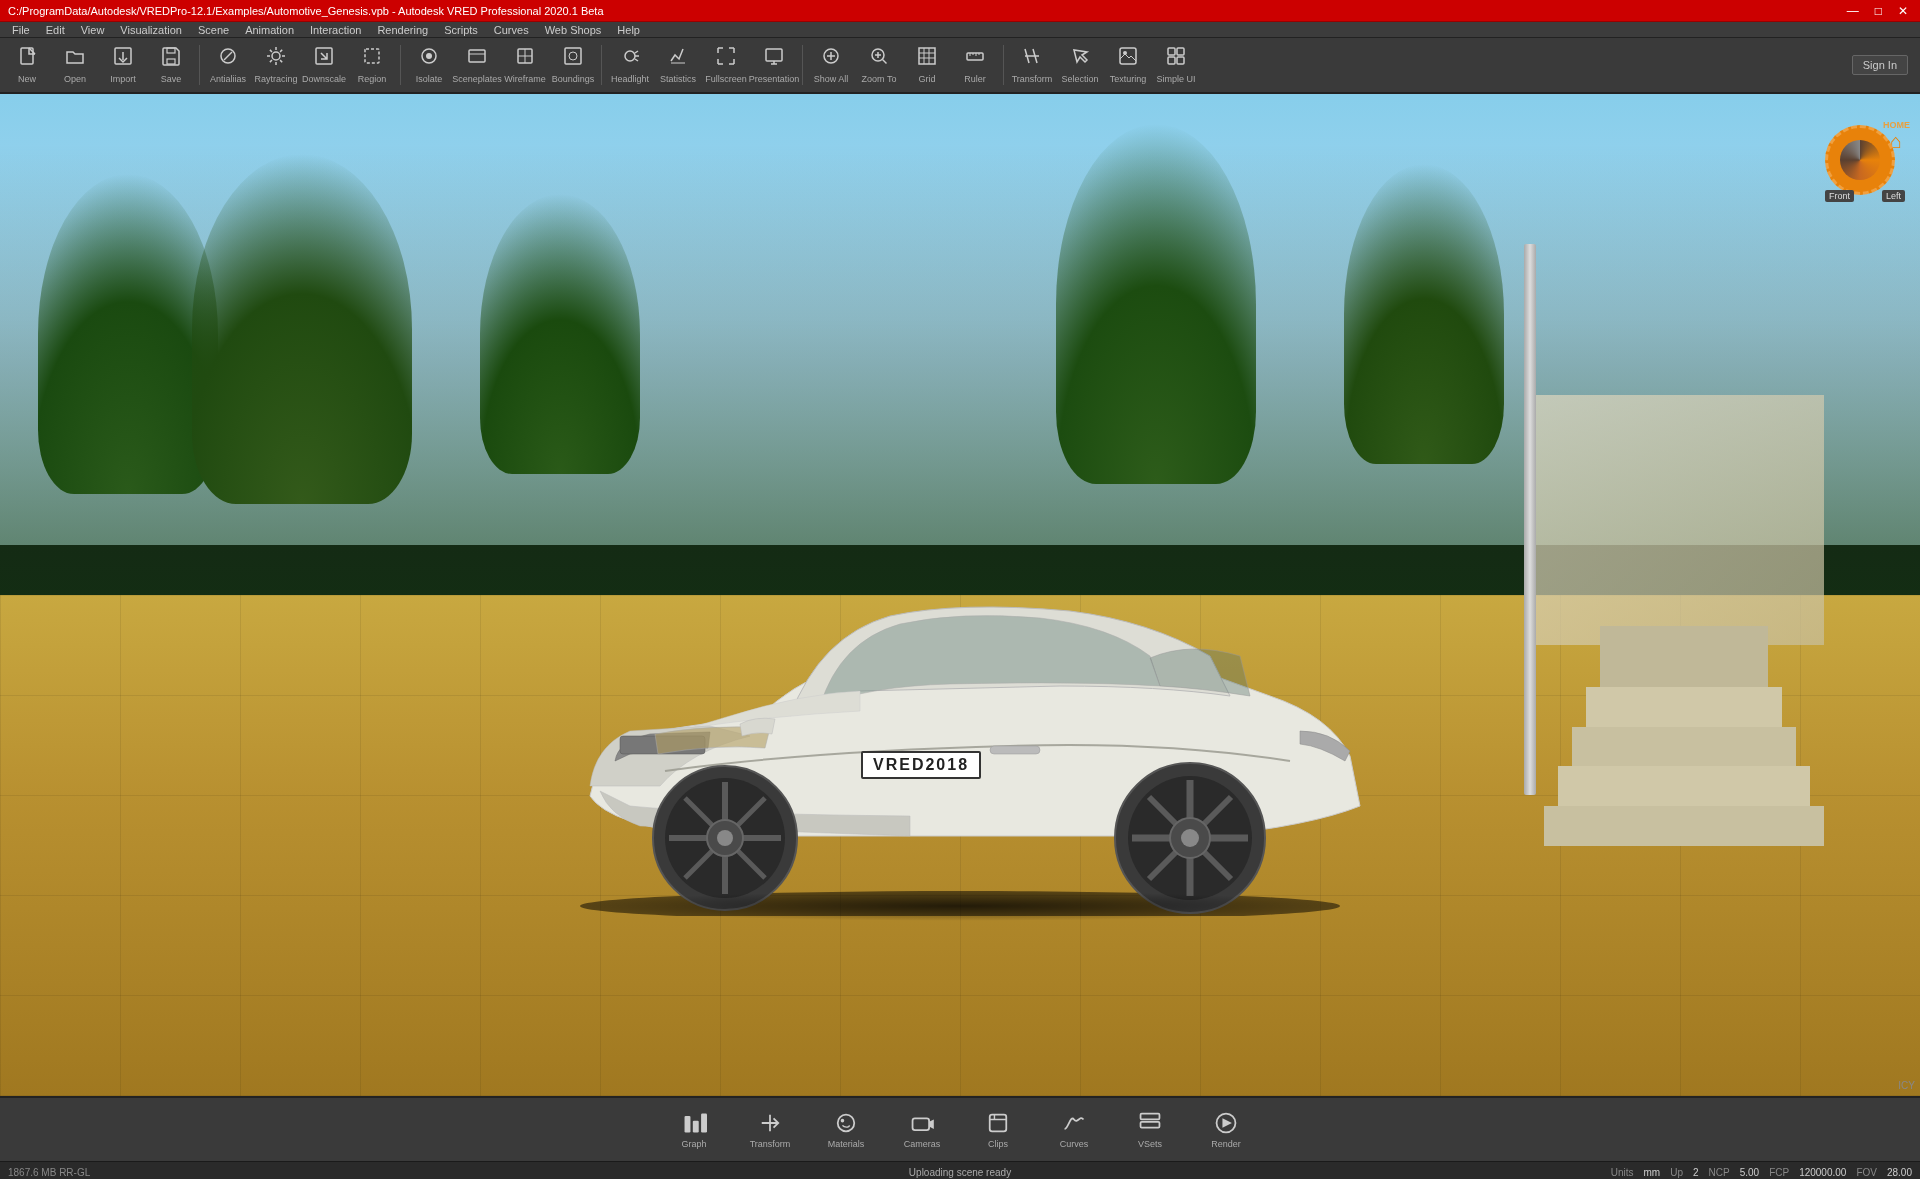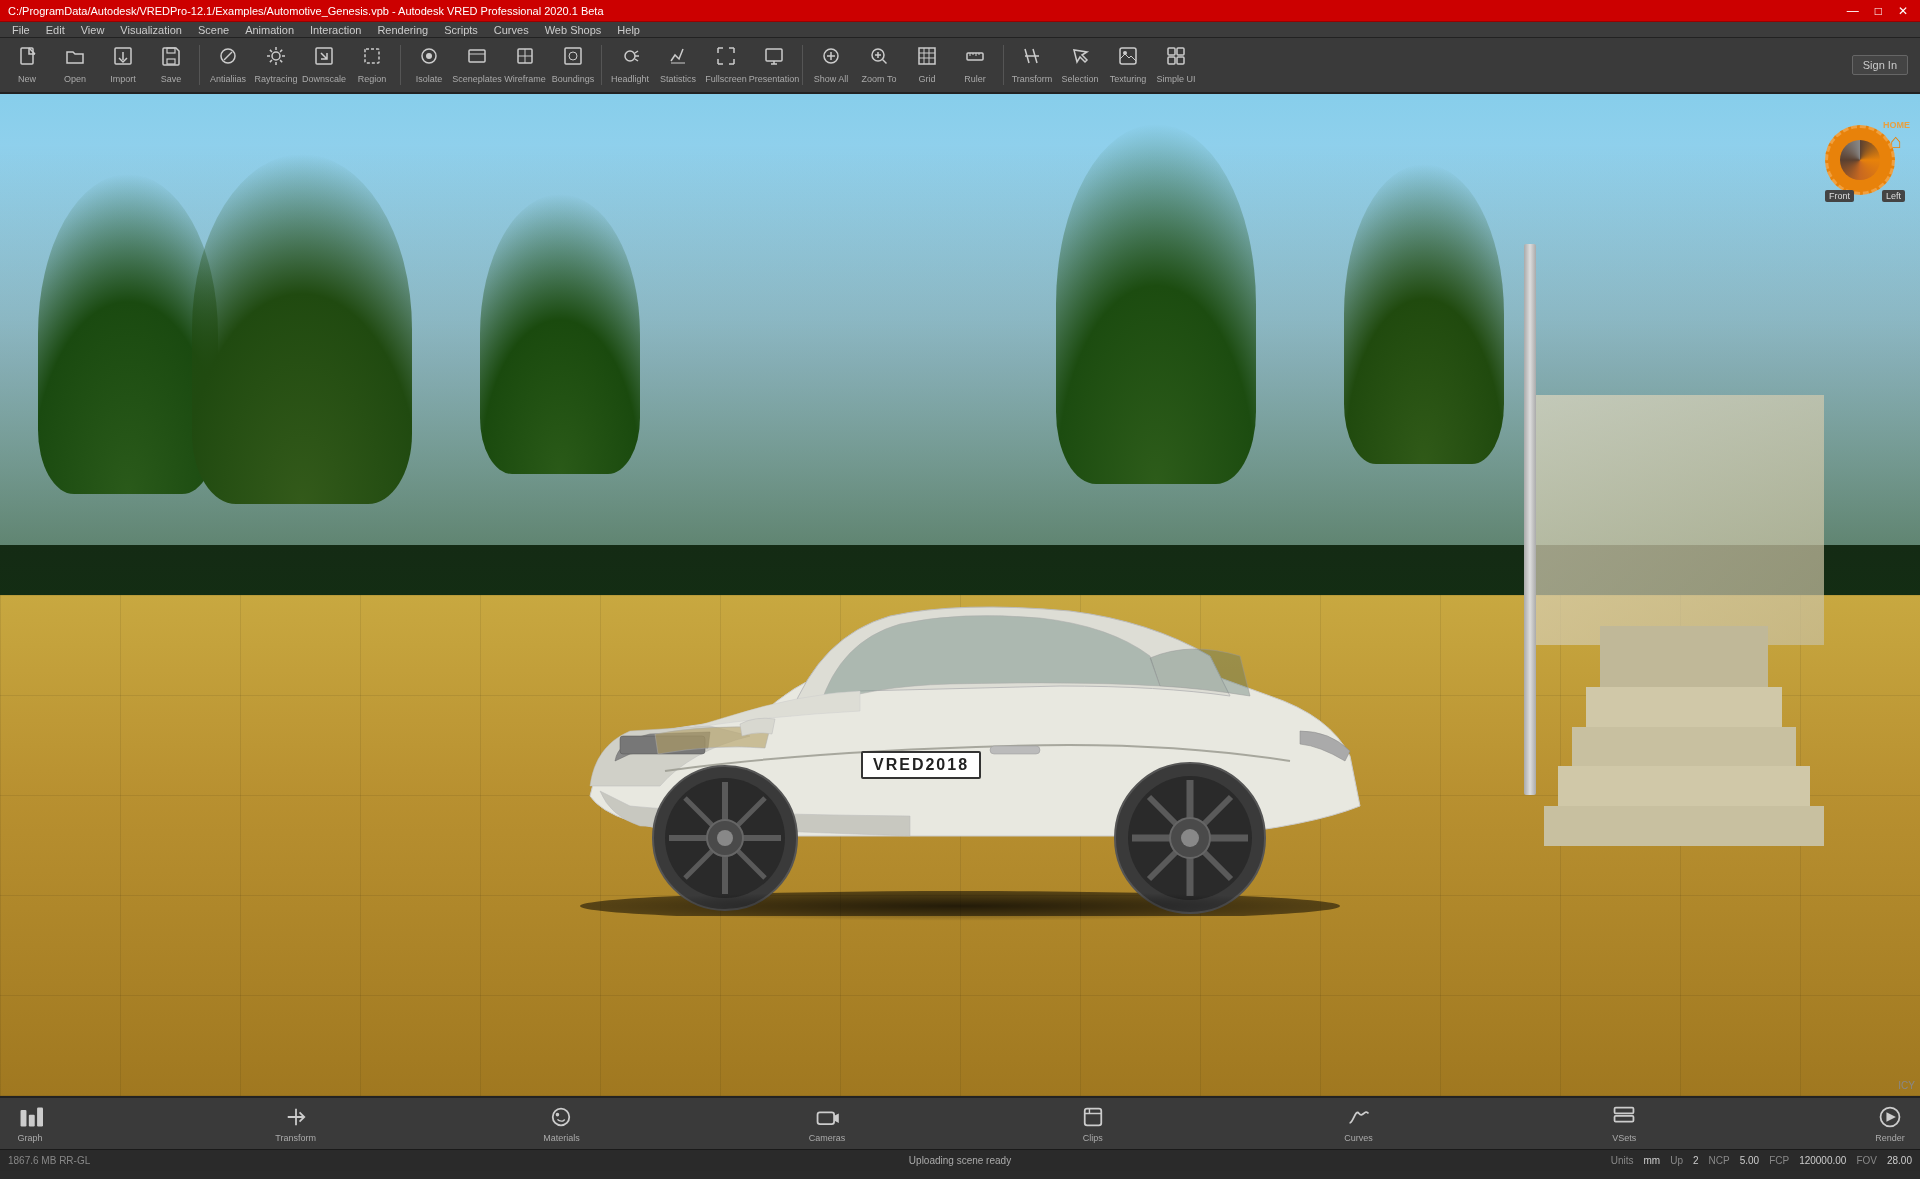--- a/index.html
+++ b/index.html
@@ -127,25 +127,25 @@
       position: absolute;
       bottom: 5px;
       right: 5px;
       font-size: 10px;
       color: #888;
       margin-top: 20px;
     }
 
     
     #bottom-toolbar {
-      height: 53px;
+      height: 65px;
       background: #3a3a3a;
       display: flex;
       align-items: center;
-      justify-content: space-between;
+      justify-content: center;
       border-top: 2px solid #222;
       gap: 16px;
       position: relative;
     }
     .bottom-tool-btn {
       display: flex;
       flex-direction: column;
       align-items: center;
       justify-content: center;
       width: 60px;

